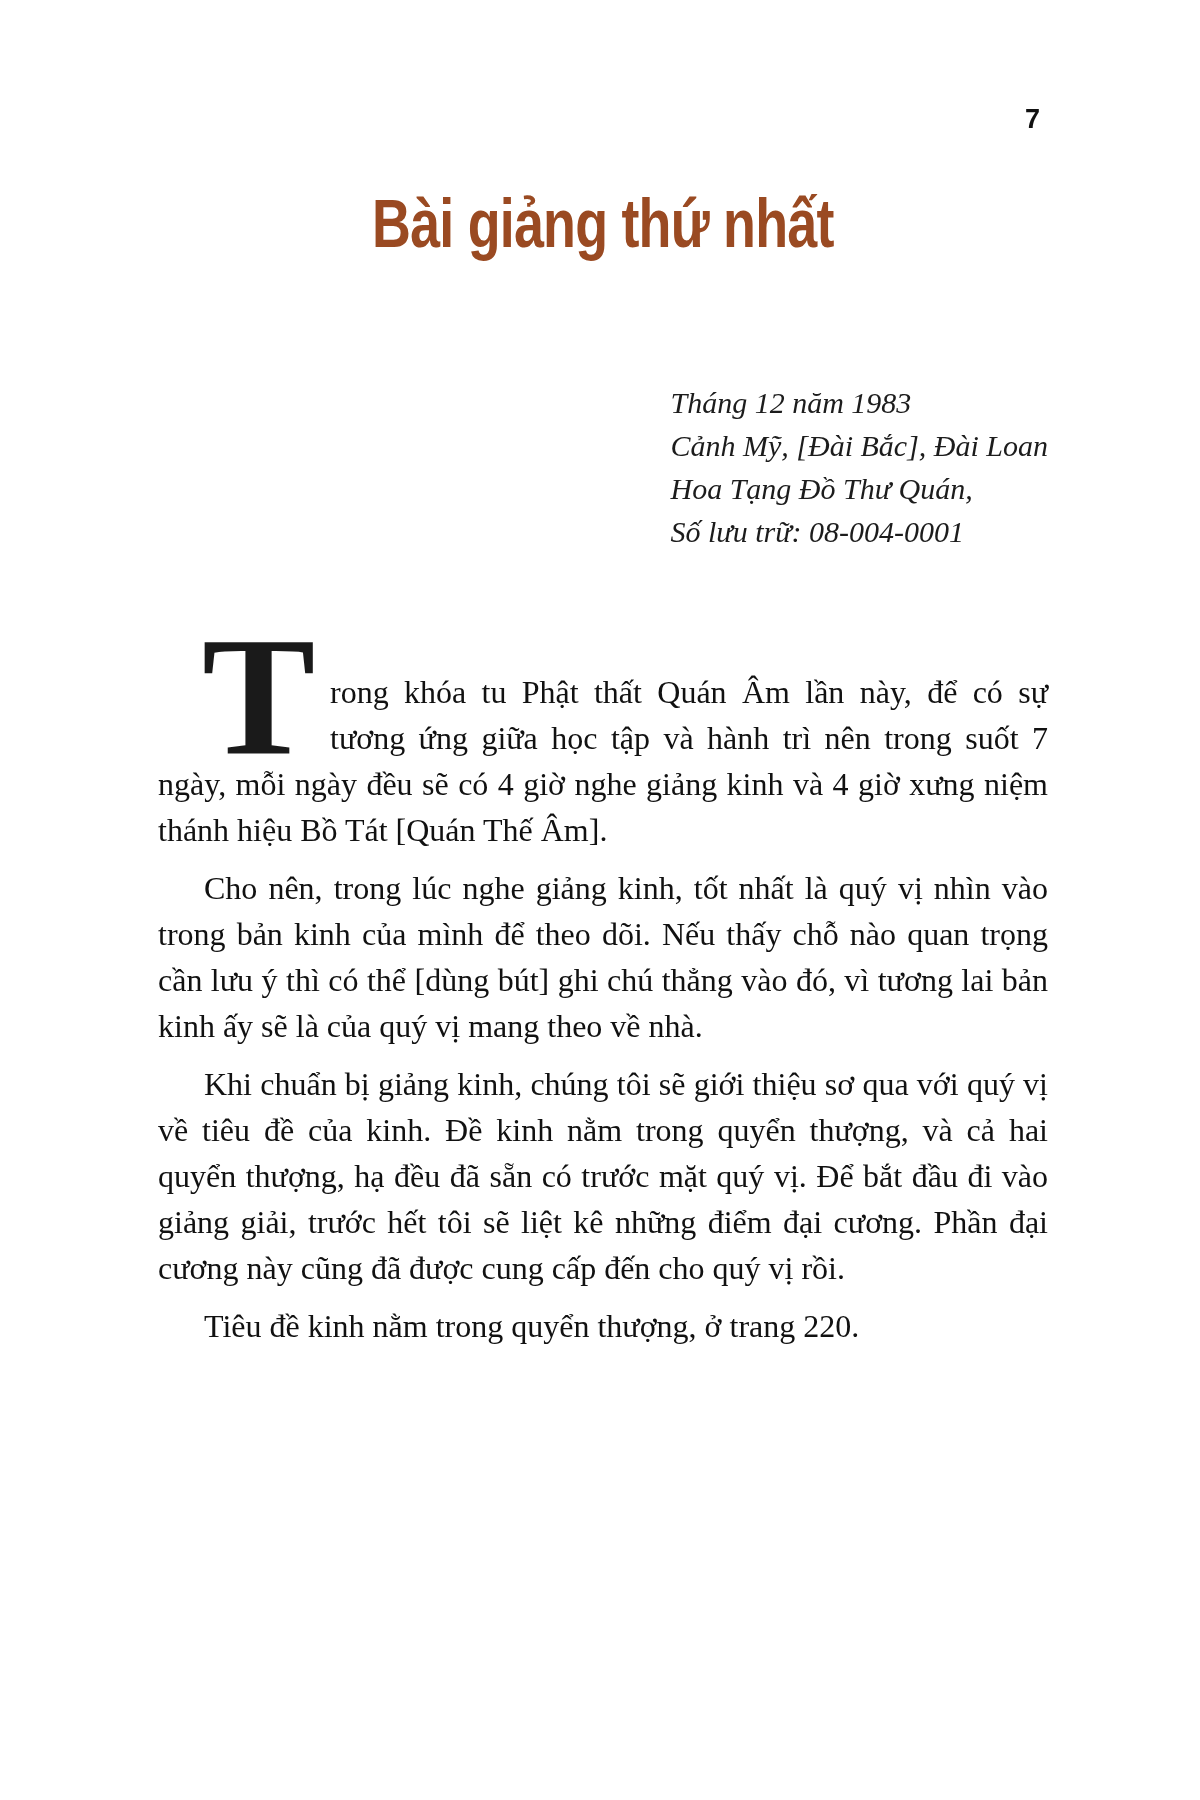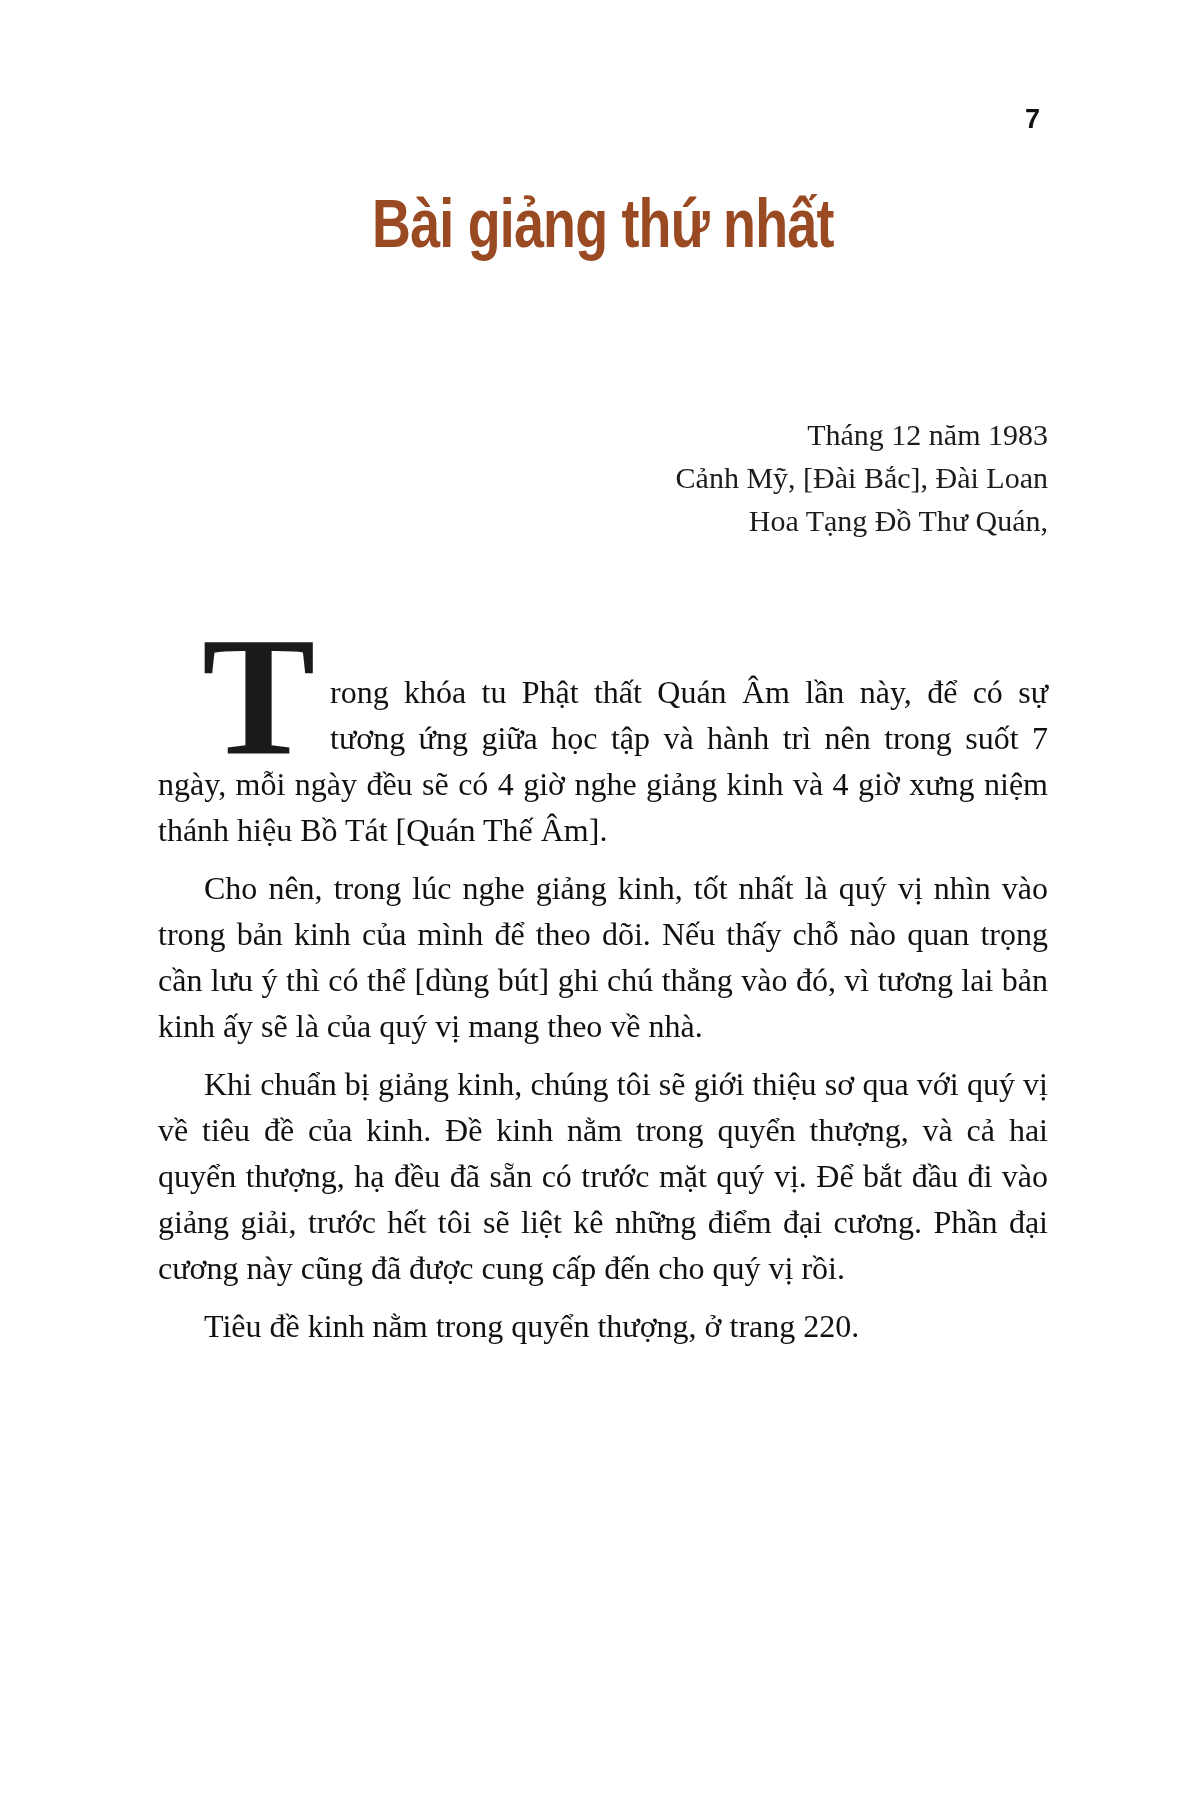--- a/index.html
+++ b/index.html
@@ -41,25 +41,24 @@
     font-size: 69px;
     letter-spacing: -1px;
     transform: scaleX(0.78);
     transform-origin: 50% 50%;
     color: #9a4a22;
   }
   .header-block {
     position: absolute;
     top: 381px;
     right: 152px;
-    text-align: right;
+    font-style: italic;
     font-size: 30px;
     line-height: 43px;
     color: #1c1c1c;
-    margin-top: 32px;
   }
   .body-text {
     position: absolute;
     top: 665px;
     left: 158px;
     width: 890px;
     font-size: 32px;
     line-height: 46px;
     text-align: justify;
     color: #111111;
@@ -94,20 +93,21 @@
   <div class="page-number">7</div>
 
   <div class="title-wrap">
     <span class="chapter-title">Bài giảng thứ nhất</span>
   </div>
 
   <div class="header-block">
     <div>Tháng 12 năm 1983</div>
     <div>Cảnh Mỹ, [Đài Bắc], Đài Loan</div>
     <div>Hoa Tạng Đồ Thư Quán,</div>
+    <div>Số lưu trữ: 08-004-0001</div>
   </div>
 
   <div class="body-text">
 
     <span class="dropcap">T</span>
 
     <p class="para first-para">
       <span class="dropcap-spacer"></span>
       <span>rong khóa tu Phật thất Quán Âm lần này, để có sự tương ứng giữa học tập và hành trì nên trong suốt 7 ngày, mỗi ngày đều sẽ có 4 giờ nghe giảng kinh và 4 giờ xưng niệm thánh hiệu Bồ Tát [Quán Thế Âm].</span>
     </p>

